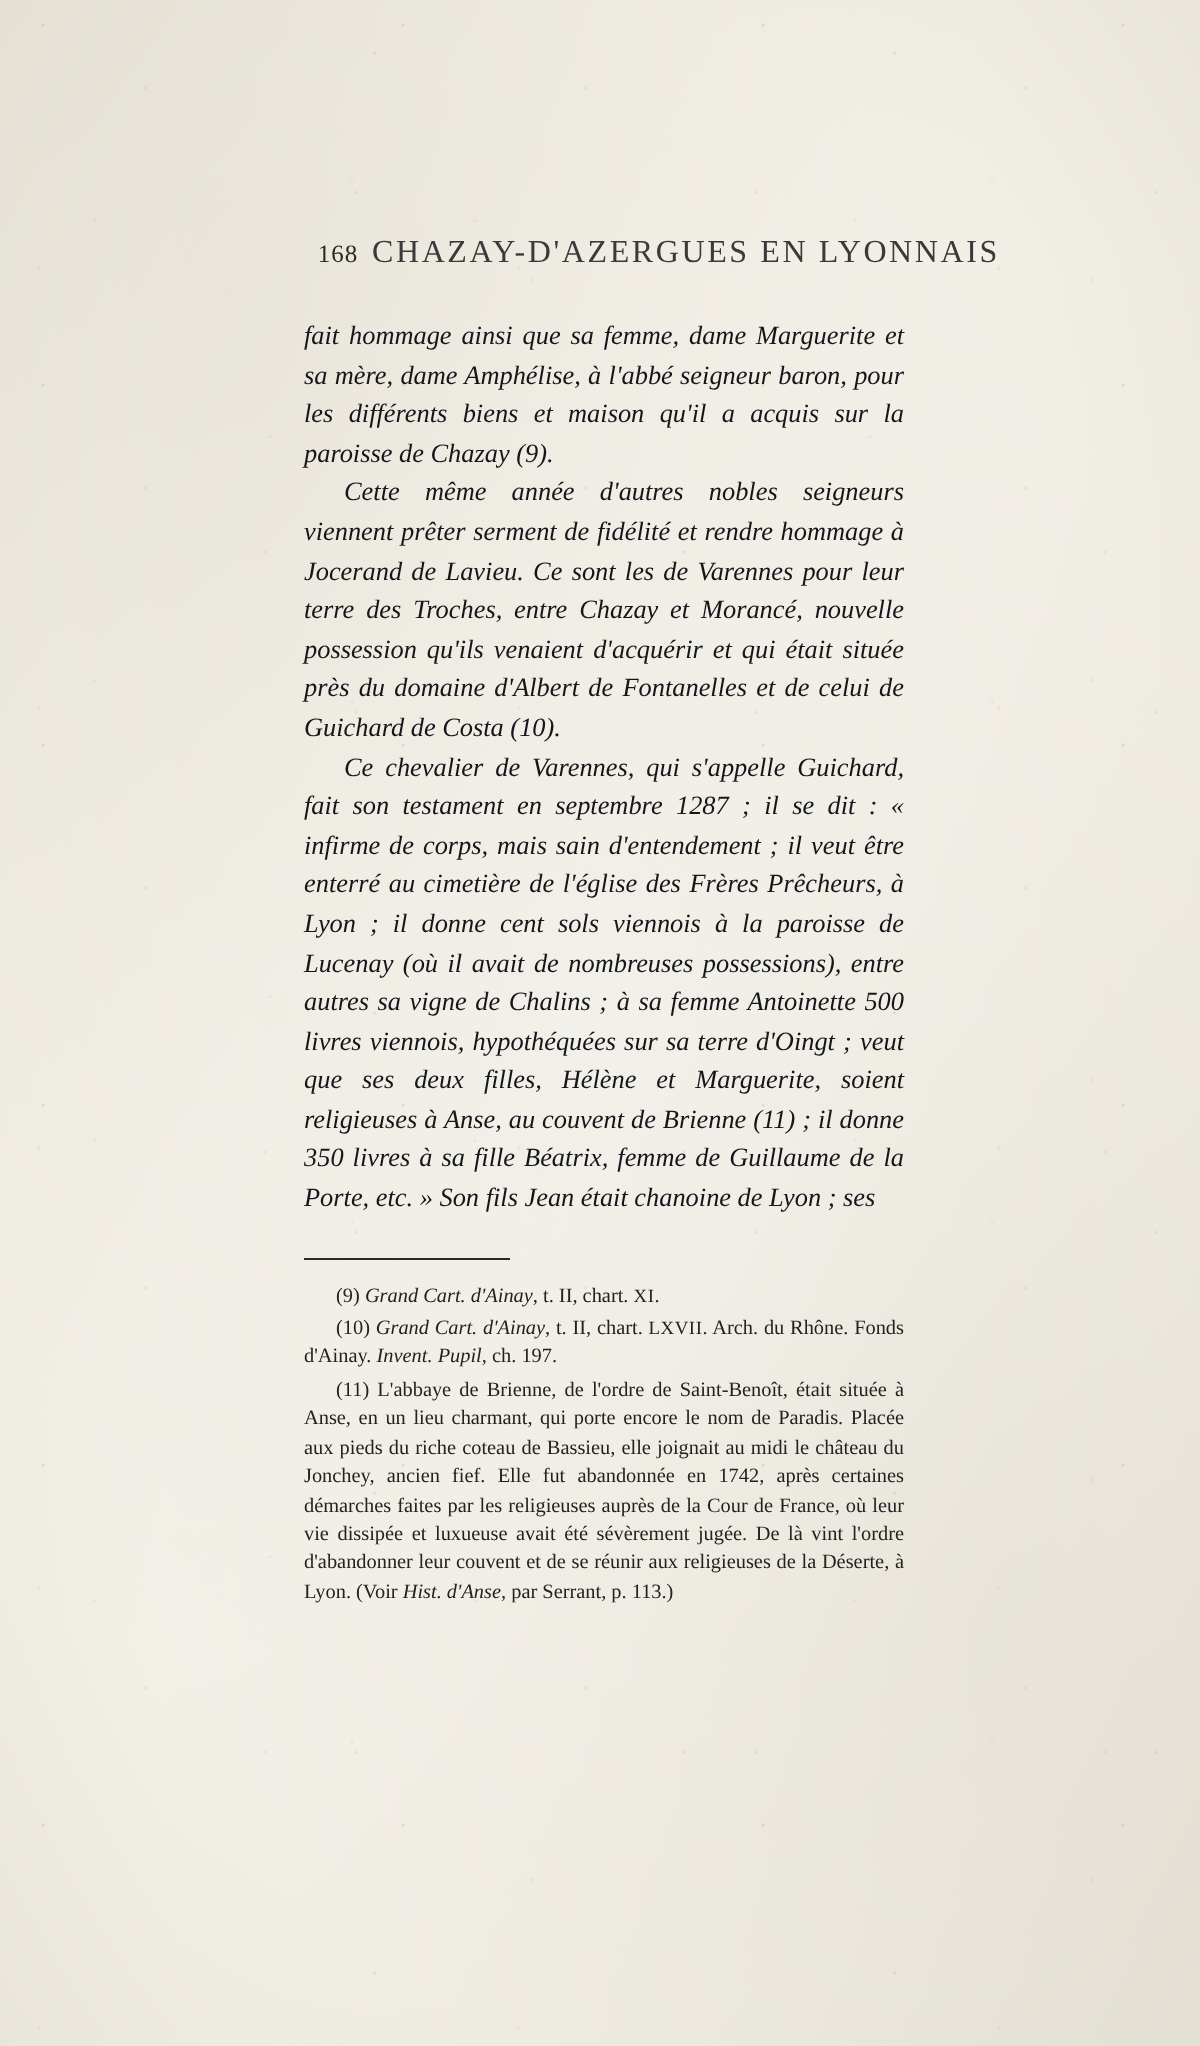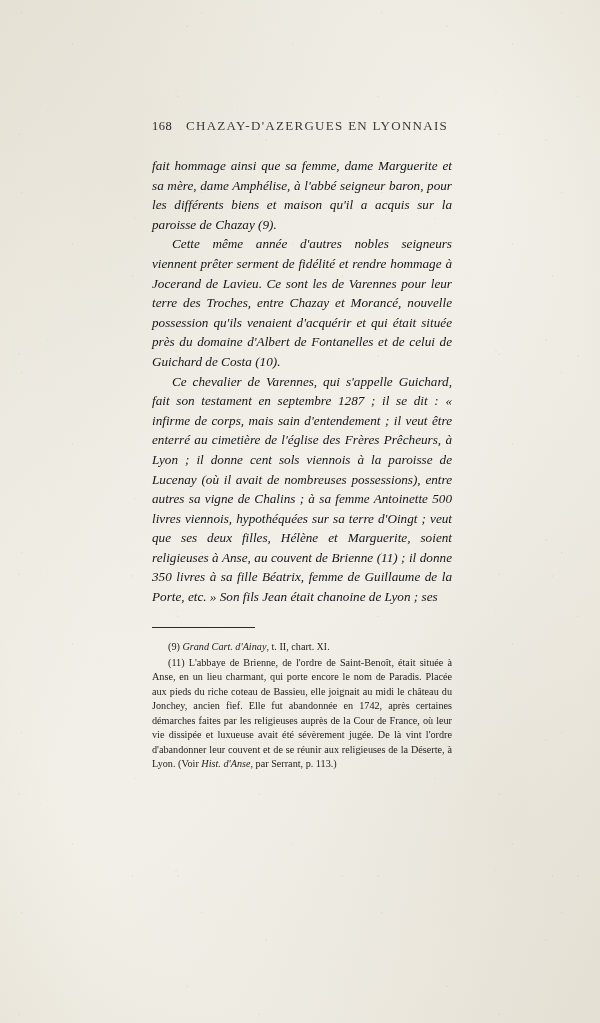--- a/index.html
+++ b/index.html
@@ -54,23 +54,24 @@
     font-size: 11.5px;
     letter-spacing: 0.6px;
     color: #2b2b2b;
     margin-bottom: 22px;
   }
   .folio {
     font-size: 12.5px;
     letter-spacing: 0.5px;
     width: 34px;
     flex: none;
+    text-align: center;
   }
   .runtitle {
-    font-size: 13px;
+    font-size: 16px;
     letter-spacing: 1.3px;
     color: #3a3a3a;
     white-space: nowrap;
   }
   .body-text p {
     margin: 0;
     font-size: 13.2px;
     line-height: 19.6px;
     text-align: justify;
     text-indent: 20px;
@@ -118,17 +119,18 @@
     <div class="body-text">
       <p class="first">fait hommage ainsi que sa femme, dame Marguerite et sa mère, dame Amphélise, à l'abbé seigneur baron, pour les différents biens et maison qu'il a acquis sur la paroisse de Chazay (9).</p>
       <p>Cette même année d'autres nobles seigneurs viennent prêter serment de fidélité et rendre hommage à Jocerand de Lavieu. Ce sont les de Varennes pour leur terre des Troches, entre Chazay et Morancé, nouvelle possession qu'ils venaient d'acquérir et qui était située près du domaine d'Albert de Fontanelles et de celui de Guichard de Costa (10).</p>
       <p>Ce chevalier de Varennes, qui s'appelle Guichard, fait son testament en septembre 1287 ; il se dit : « infirme de corps, mais sain d'entendement ; il veut être enterré au cimetière de l'église des Frères Prêcheurs, à Lyon ; il donne cent sols viennois à la paroisse de Lucenay (où il avait de nombreuses possessions), entre autres sa vigne de Chalins ; à sa femme Antoinette 500 livres viennois, hypothéquées sur sa terre d'Oingt ; veut que ses deux filles, Hélène et Marguerite, soient religieuses à Anse, au couvent de Brienne (11) ; il donne 350 livres à sa fille Béatrix, femme de Guillaume de la Porte, etc. » Son fils Jean était chanoine de Lyon ; ses</p>
     </div>
 
     <div class="rule"></div>
 
     <div class="notes">
       <p><span>(9) </span><i>Grand Cart. d'Ainay</i><span>, t. II, chart. </span><span class="sc">XI</span><span>.</span></p>
+      <p><span>(10) </span><i>Grand Cart. d'Ainay</i><span>, t. II, chart. </span><span class="sc">LXVII</span><span>. Arch. du Rhône. Fonds d'Ainay. </span><i>Invent. Pupil</i><span>, ch. 197.</span></p>
       <p><span>(11) L'abbaye de Brienne, de l'ordre de Saint-Benoît, était située à Anse, en un lieu charmant, qui porte encore le nom de Paradis. Placée aux pieds du riche coteau de Bassieu, elle joignait au midi le château du Jonchey, ancien fief. Elle fut abandonnée en 1742, après certaines démarches faites par les religieuses auprès de la Cour de France, où leur vie dissipée et luxueuse avait été sévèrement jugée. De là vint l'ordre d'abandonner leur couvent et de se réunir aux religieuses de la Déserte, à Lyon. (Voir </span><i>Hist. d'Anse</i><span>, par Serrant, p. 113.)</span></p>
     </div>
 
   </div>
 </div>
 
 </body></html>

